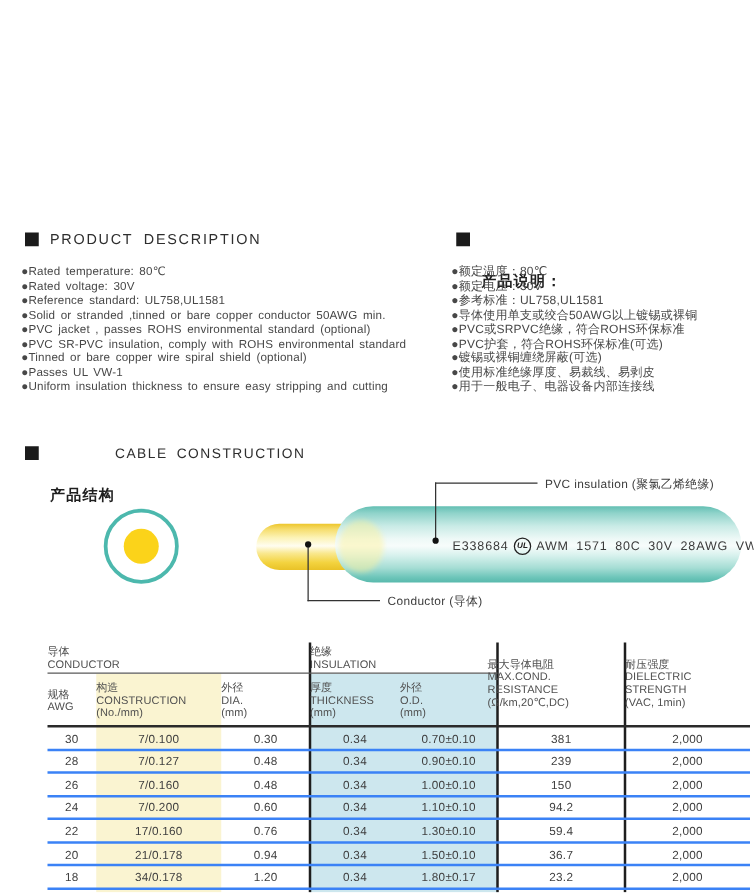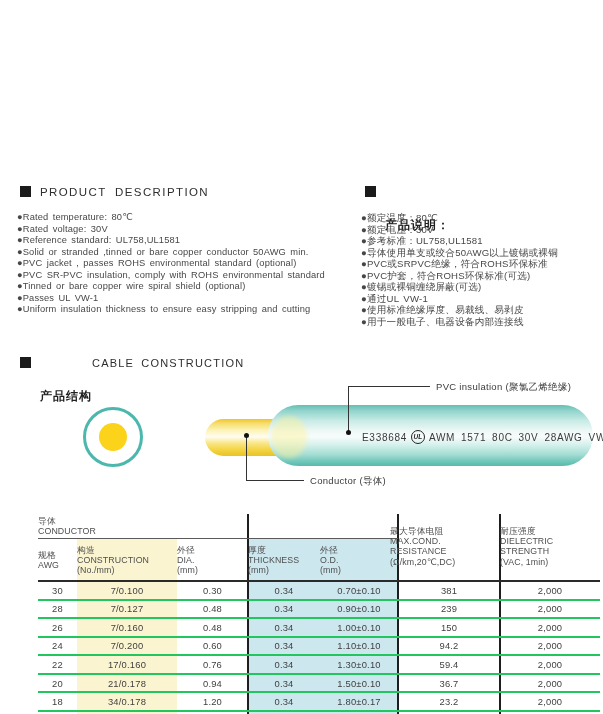--- a/index.html
+++ b/index.html
@@ -38,21 +38,21 @@
   .diag-label{position:absolute;font-size:9.5px;letter-spacing:0.3px;color:#3c3c3c;white-space:nowrap;}
   
   .spec-table{position:absolute;left:38px;top:514px;width:562px;height:200px;}
   .bg-yellow{position:absolute;left:39px;top:25px;width:100px;height:175px;background:#faf4d1;}
   .bg-blue{position:absolute;left:210px;top:25px;width:150px;height:175px;background:#cde7ee;}
   .vline{position:absolute;top:0;height:200px;width:2px;background:#1e1e1e;}
   .group-underline{position:absolute;left:0;top:24px;width:360px;height:1px;background:#5a5a5a;}
   .header-thick{position:absolute;left:0;top:66px;width:562px;height:2px;background:#2a2a2a;}
   .th-block{position:absolute;text-align:left;font-size:8.8px;line-height:10.2px;color:#4f4f4f;letter-spacing:0.1px;white-space:nowrap;}
   .rows{position:absolute;left:0;top:68px;width:562px;}
-  .t-row{display:grid;grid-template-columns:39px 100px 71px 72px 78px 102px 100px;height:18.57px;box-sizing:border-box;border-bottom:2px solid #22c55e;align-items:center;}
+  .t-row{display:grid;grid-template-columns:39px 100px 71px 72px 78px 102px 100px;height:18.57px;box-sizing:border-box;border-bottom:2px solid #3b82f6;align-items:center;}
   .t-row span{text-align:center;font-size:9.4px;color:#3f3f3f;letter-spacing:0.2px;}
 </style>
 </head>
 <body>
 
 <div class="canvas">
 
   <div class="sec-header" style="left:20px;top:186px;">
     <span class="sq"></span>
     <span class="sec-title-en">PRODUCT DESCRIPTION</span>
@@ -74,21 +74,20 @@
     <span class="sec-title-cn">产品说明：</span>
   </div>
   <ul class="blist cn" style="left:361px;top:212px;width:240px;">
     <li>●额定温度：80℃</li>
     <li>●额定电压：30V</li>
     <li>●参考标准：UL758,UL1581</li>
     <li>●导体使用单支或绞合50AWG以上镀锡或裸铜</li>
     <li>●PVC或SRPVC绝缘，符合ROHS环保标准</li>
     <li>●PVC护套，符合ROHS环保标准(可选)</li>
     <li>●镀锡或裸铜缠绕屏蔽(可选)</li>
-    <li>●通过UL VW-1</li>
     <li>●使用标准绝缘厚度、易裁线、易剥皮</li>
     <li>●用于一般电子、电器设备内部连接线</li>
   </ul>
 
   <div class="sec-header" style="left:20px;top:357px;">
     <span class="sq"></span>
     <span class="sec-title-cn">产品结构</span>
     <span class="sec-title-en2">CABLE CONSTRUCTION</span>
   </div>
 
@@ -120,20 +119,24 @@
     <div class="vline" style="left:209px;"></div>
     <div class="vline" style="left:359px;"></div>
     <div class="vline" style="left:461px;"></div>
     <div class="group-underline"></div>
     <div class="header-thick"></div>
 
     <div class="th-block" style="left:0;top:2px;width:210px;">
       <div>导体</div>
       <div>CONDUCTOR</div>
     </div>
+    <div class="th-block" style="left:210px;top:2px;width:150px;">
+      <div>绝缘</div>
+      <div>INSULATION</div>
+    </div>
 
     <div class="th-block" style="left:0;top:36px;width:39px;">
       <div>规格</div>
       <div>AWG</div>
     </div>
     <div class="th-block" style="left:39px;top:31px;width:100px;">
       <div>构造</div>
       <div>CONSTRUCTION</div>
       <div>(No./mm)</div>
     </div>

